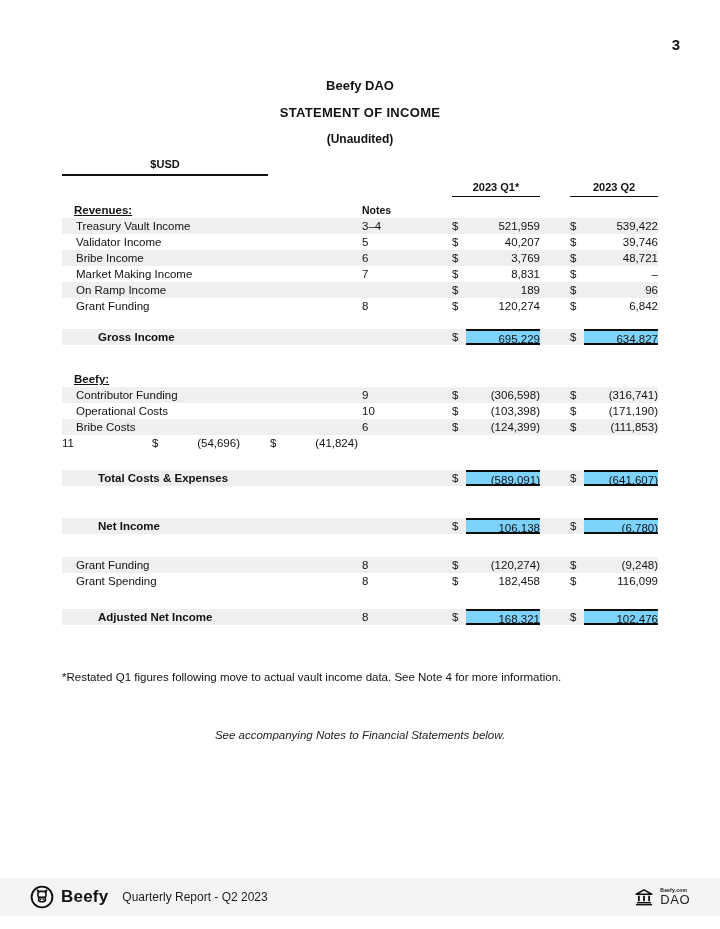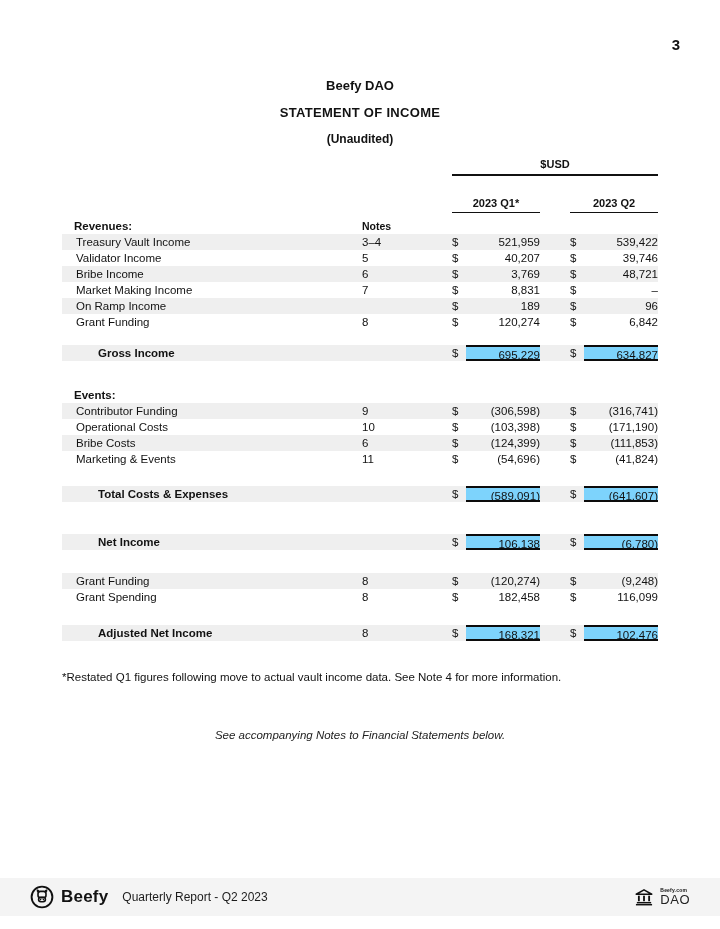--- a/index.html
+++ b/index.html
@@ -11,35 +11,35 @@
   .page-number { position:absolute; top:36px; right:40px; font-size:15px; font-weight:bold; }
 
   .doc-header { position:absolute; top:78px; left:0; width:100%; text-align:center; }
   .doc-header .h-org   { font-size:13px; font-weight:bold; margin-bottom:12px; }
   .doc-header .h-title { font-size:13px; font-weight:bold; letter-spacing:.3px; margin-bottom:12px; }
   .doc-header .h-sub   { font-size:12px; font-weight:bold; }
 
   .fin-table { position:absolute; left:62px; top:158px; width:596px; font-size:11.5px; }
 
   
-  .hdr-usd { display:flex; }
+  .hdr-usd { display:flex;flex-direction:column; }
   .hdr-usd .lead { width:390px; }
   .hdr-usd .usd  { width:206px; text-align:center; font-weight:bold; font-size:11px;
                    padding-bottom:4px; border-bottom:2px solid #111; }
-  .hdr-cols { display:flex; margin-top:21px; }
+  .hdr-cols { display:flex; margin-top:5px; }
   .hdr-cols .lead { width:390px; }
   .hdr-cols .colhead { width:88px; text-align:center; font-weight:bold; font-size:11px;
                        padding-bottom:3px; border-bottom:1.7px solid #111; }
   .hdr-cols .gap { width:30px; }
 
   
   .row { display:flex; align-items:center; height:16px; line-height:16px; }
   .row.shaded { background:#efefef; }
   .c-label { width:300px; padding-left:14px; white-space:nowrap; }
-  .c-label.flush { padding-left:12px; font-weight:bold; }
+  .c-label.flush { padding-left:12px; font-weight:bold;text-decoration:underline; }
   .c-label.total { padding-left:36px; font-weight:bold; }
   .c-notes { width:70px; text-align:left; }
   .c-notes.hdr { font-weight:bold; font-size:10.5px; }
   .gap1 { width:20px; }
   .gap2 { width:30px; }
   .c-money { width:88px; display:flex; }
   .c-money .cur { width:14px; text-align:left; }
   .c-money .amt { flex:1; text-align:right; }
   .row.total .amt { background:#7dd3fc; border-top:2px solid #0c0c0c; border-bottom:2px solid #0c0c0c;
                     height:16px; }  .sp15 { height:15px; } .sp19 { height:19px; }
@@ -204,21 +204,21 @@
       <div class="gap2"></div>
       <div class="c-money">
           <span class="cur">$</span>
           <span class="amt">634,827</span>
         </div>
     </div>
 
     <div class="sp26"></div>
 
     <div class="row">
-      <div class="c-label flush">Events:</div>
+      <div class="c-label flush">Beefy:</div>
       <div class="c-notes"></div>
       <div class="gap1"></div>
         <div class="c-money"></div>
         <div class="gap2"></div>
         <div class="c-money"></div>
     </div>
 
     <div class="row shaded">
       <div class="c-label">Contributor Funding</div>
       <div class="c-notes">9</div>
@@ -258,21 +258,20 @@
           <span class="amt">(124,399)</span>
         </div>
       <div class="gap2"></div>
       <div class="c-money">
           <span class="cur">$</span>
           <span class="amt">(111,853)</span>
         </div>
     </div>
 
     <div class="row">
-      <div class="c-label">Marketing &amp; Events</div>
       <div class="c-notes">11</div>
       <div class="gap1"></div>
       <div class="c-money">
           <span class="cur">$</span>
           <span class="amt">(54,696)</span>
         </div>
       <div class="gap2"></div>
       <div class="c-money">
           <span class="cur">$</span>
           <span class="amt">(41,824)</span>

